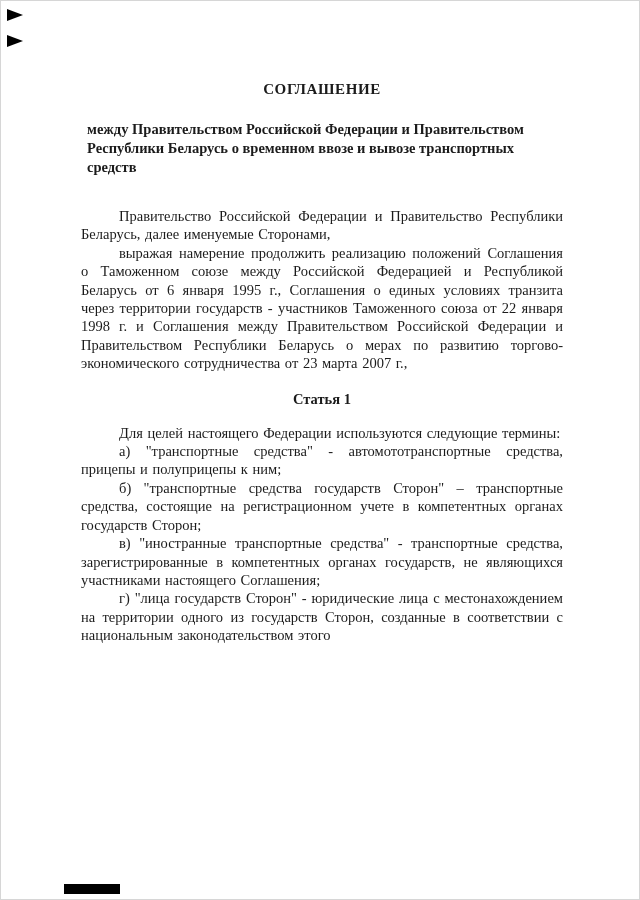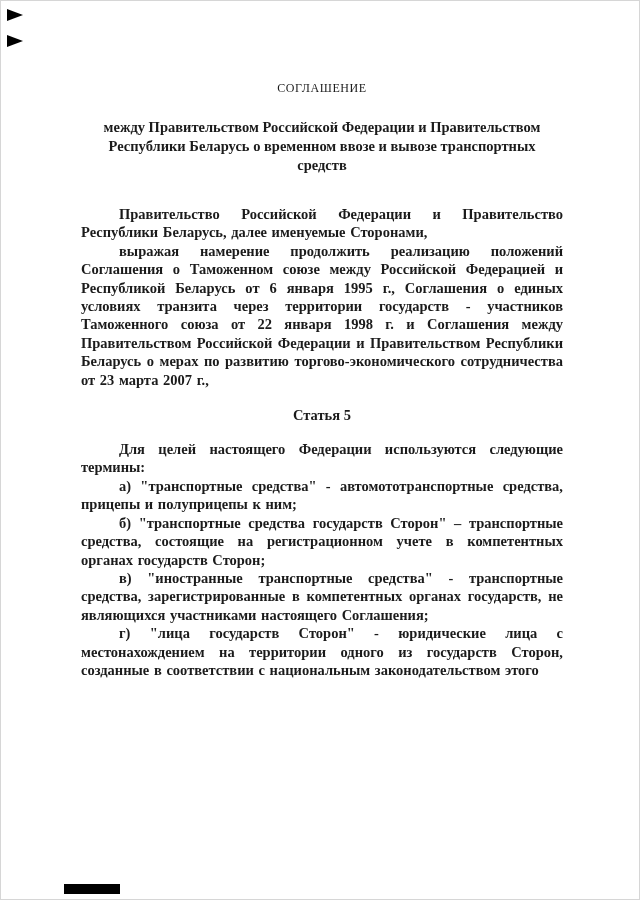--- a/index.html
+++ b/index.html
@@ -20,41 +20,39 @@
     color: #1b1b1b;
   }
   .content {
     position: absolute;
     top: 80px;
     left: 80px;
     right: 76px;
   }
   .doc-title {
     text-align: center;
-    font-weight: normal;
-    font-size: 12px;
+    font-weight: bold;
+    font-size: 15px;
     letter-spacing: 0.6px;
     margin: 0 0 22px 0;
   }
   .doc-subtitle {
-    text-align: center;
     font-weight: bold;
     font-size: 14.5px;
     line-height: 19px;
     margin: 0 auto 30px auto;
     max-width: 470px;
   }
   .body-text p {
     margin: 0;
     text-align: justify;
     text-indent: 38px;
     font-size: 14.5px;
     line-height: 18.4px;
     word-spacing: 1px;
-    font-weight: bold;
   }
   .article-heading {
     text-align: center;
     font-weight: bold;
     font-size: 14.5px;
     margin: 18px 0 16px 0;
   }
   
   .artifact {
     position: absolute;
@@ -94,21 +92,21 @@
 
     <h1 class="doc-title">СОГЛАШЕНИЕ</h1>
 
     <div class="doc-subtitle">между Правительством Российской Федерации и Правительством Республики Беларусь о временном ввозе и вывозе транспортных средств</div>
 
     <div class="body-text">
 
       <p>Правительство Российской Федерации и Правительство Республики Беларусь, далее именуемые Сторонами,</p>
       <p>выражая намерение продолжить реализацию положений Соглашения о Таможенном союзе между Российской Федерацией и Республикой Беларусь от 6 января 1995 г., Соглашения о единых условиях транзита через территории государств - участников Таможенного союза от 22 января 1998 г. и Соглашения между Правительством Российской Федерации и Правительством Республики Беларусь о мерах по развитию торгово-экономического сотрудничества от 23 марта 2007 г.,</p>
 
-      <div class="article-heading">Статья 5</div>
+      <div class="article-heading">Статья 1</div>
 
       <p>Для целей настоящего Федерации используются следующие термины:</p>
       <p>а) "транспортные средства" - автомототранспортные средства, прицепы и полуприцепы к ним;</p>
       <p>б) "транспортные средства государств Сторон" – транспортные средства, состоящие на регистрационном учете в компетентных органах государств Сторон;</p>
       <p>в) "иностранные транспортные средства" - транспортные средства, зарегистрированные в компетентных органах государств, не являющихся участниками настоящего Соглашения;</p>
       <p>г) "лица государств Сторон" - юридические лица с местонахождением на территории одного из государств Сторон, созданные в соответствии с национальным законодательством этого</p>
 
     </div>
   </div>
 </div>

